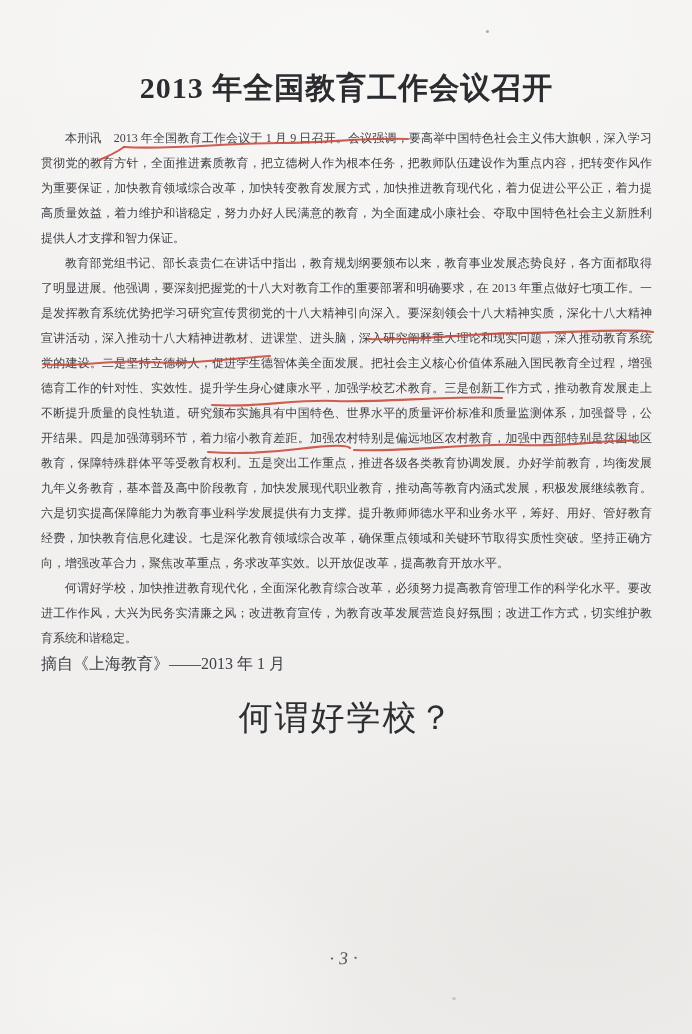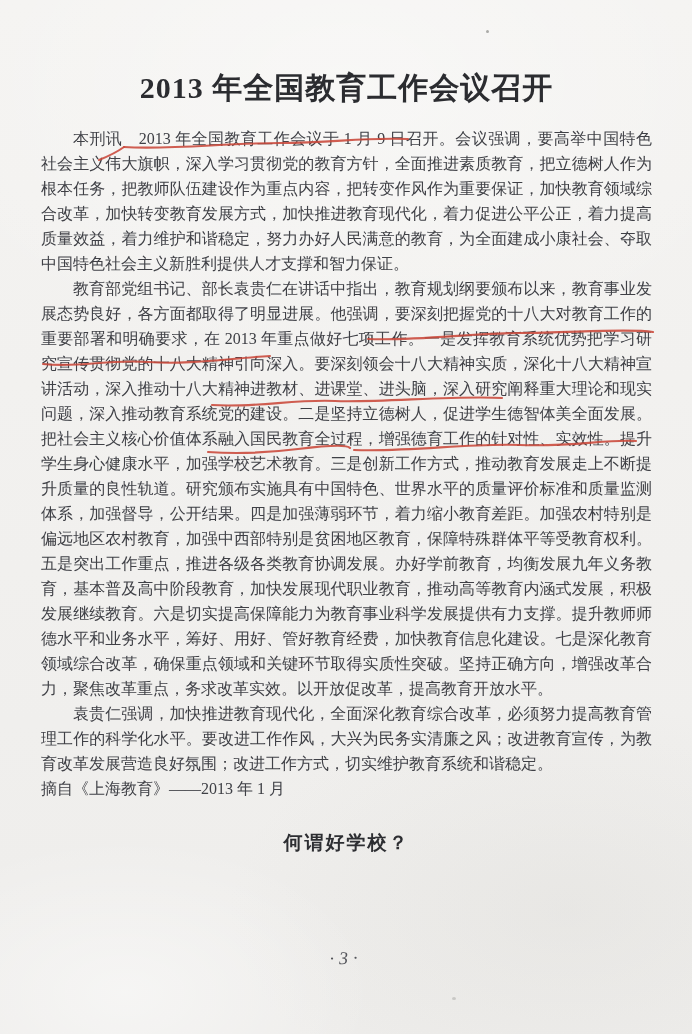--- a/index.html
+++ b/index.html
@@ -19,32 +19,32 @@
   .content{
     position:absolute;left:41px;right:40px;top:70px;
   }
   h1.a1-title{
     margin:0 0 20px 0;
     font-size:30px;line-height:36px;font-weight:bold;
     letter-spacing:1px;text-align:center;color:#2b2c30;
   }
   p.body-par{
     margin:0;
-    font-size:16px;line-height:25px;
+    font-size:12px;line-height:25px;
     text-align:justify;text-justify:inter-ideograph;
     text-indent:2em;
     color:#3f4046;
   }
   .attribution{
     font-size:16px;line-height:25px;
     padding-right:6px;color:#3f4046;
   }
   h2.a2-title{
     margin:24px 0 12px 0;
-    font-size:19px;line-height:36px;font-weight:bold;
+    font-size:34px;line-height:36px;font-weight:normal;
     letter-spacing:2px;text-align:center;color:#2d2e32;
   }
   .page-number{
     position:absolute;left:0;right:0;top:948px;
     text-align:center;
     font-size:18px;letter-spacing:5px;
     font-style:italic;color:#53545a;
     transform:rotate(-2deg);
   }
   svg.marks{
@@ -62,21 +62,21 @@
 </head>
 <body>
 
 <div class="sheet">
 
   <main class="content">
     <h1 class="a1-title">2013 年全国教育工作会议召开</h1>
 
     <p class="body-par">本刑讯　2013 年全国教育工作会议于 1 月 9 日召开。会议强调，要高举中国特色社会主义伟大旗帜，深入学习贯彻党的教育方针，全面推进素质教育，把立德树人作为根本任务，把教师队伍建设作为重点内容，把转变作风作为重要保证，加快教育领域综合改革，加快转变教育发展方式，加快推进教育现代化，着力促进公平公正，着力提高质量效益，着力维护和谐稳定，努力办好人民满意的教育，为全面建成小康社会、夺取中国特色社会主义新胜利提供人才支撑和智力保证。</p>
     <p class="body-par">教育部党组书记、部长袁贵仁在讲话中指出，教育规划纲要颁布以来，教育事业发展态势良好，各方面都取得了明显进展。他强调，要深刻把握党的十八大对教育工作的重要部署和明确要求，在 2013 年重点做好七项工作。一是发挥教育系统优势把学习研究宣传贯彻党的十八大精神引向深入。要深刻领会十八大精神实质，深化十八大精神宣讲活动，深入推动十八大精神进教材、进课堂、进头脑，深入研究阐释重大理论和现实问题，深入推动教育系统党的建设。二是坚持立德树人，促进学生德智体美全面发展。把社会主义核心价值体系融入国民教育全过程，增强德育工作的针对性、实效性。提升学生身心健康水平，加强学校艺术教育。三是创新工作方式，推动教育发展走上不断提升质量的良性轨道。研究颁布实施具有中国特色、世界水平的质量评价标准和质量监测体系，加强督导，公开结果。四是加强薄弱环节，着力缩小教育差距。加强农村特别是偏远地区农村教育，加强中西部特别是贫困地区教育，保障特殊群体平等受教育权利。五是突出工作重点，推进各级各类教育协调发展。办好学前教育，均衡发展九年义务教育，基本普及高中阶段教育，加快发展现代职业教育，推动高等教育内涵式发展，积极发展继续教育。六是切实提高保障能力为教育事业科学发展提供有力支撑。提升教师师德水平和业务水平，筹好、用好、管好教育经费，加快教育信息化建设。七是深化教育领域综合改革，确保重点领域和关键环节取得实质性突破。坚持正确方向，增强改革合力，聚焦改革重点，务求改革实效。以开放促改革，提高教育开放水平。</p>
-    <p class="body-par">袁贵仁强调，加快推进教育现代化，全面深化教育综合改革，必须努力提高教育管理工作的科学化水平。要改进工作作风，大兴为民务实清廉之风；改进教育宣传，为教育改革发展营造良好氛围；改进工作方式，切实维护教育系统和谐稳定。</p>
+    <p class="body-par">何谓好学校，加快推进教育现代化，全面深化教育综合改革，必须努力提高教育管理工作的科学化水平。要改进工作作风，大兴为民务实清廉之风；改进教育宣传，为教育改革发展营造良好氛围；改进工作方式，切实维护教育系统和谐稳定。</p>
 
     <div class="attribution">摘自《上海教育》——2013 年 1 月</div>
 
     <h2 class="a2-title">何谓好学校？</h2>
 
   </main>
 
   <div class="page-number">·3·</div>
 
   <svg class="marks" viewBox="0 0 692 1034" aria-hidden="true">

